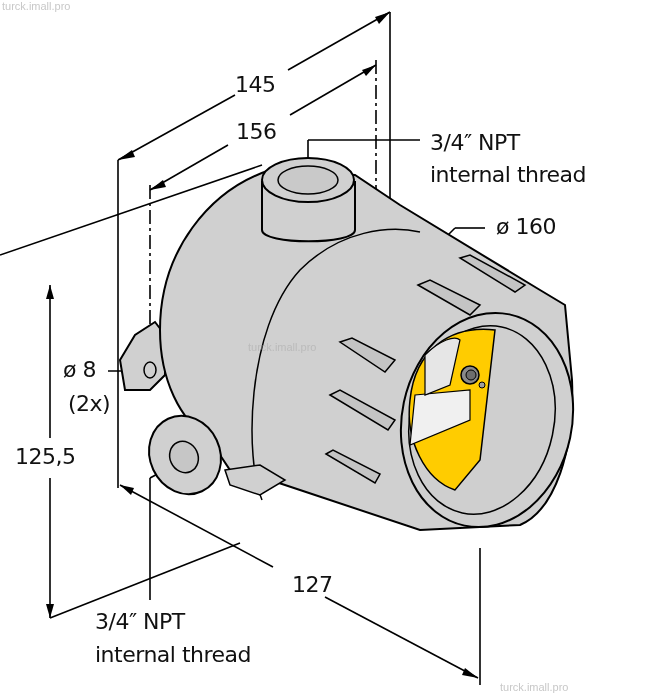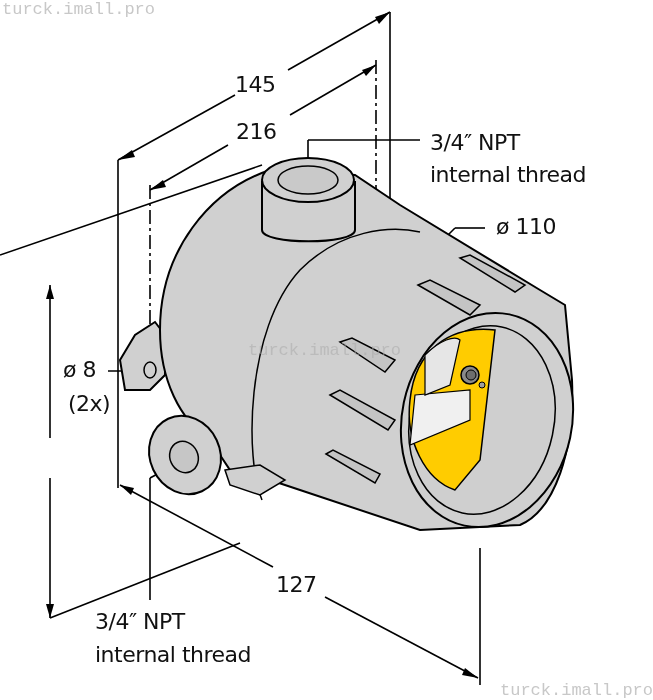--- a/index.html
+++ b/index.html
@@ -10,22 +10,22 @@
       position: absolute;
       font-family: "DejaVu Sans", sans-serif;
       color: #111111;
       font-size: 22px;
       line-height: 30px;
       white-space: nowrap;
       letter-spacing: -0.5px;
     }
     .watermark {
       position: absolute;
-      font-family: Liberation Mono, monospace;
-      font-size: 17px;
+      font-family: Liberation Sans, sans-serif;
+      font-size: 11px;
       color: #c8c8c8;
       white-space: nowrap;
     }
     .watermark.mid { color: rgba(170,170,170,0.55); }
   </style>
 </head>
 <body>
 
 <div class="canvas">
 
@@ -111,26 +111,27 @@
       <path d="M410,400 C415,350 450,325 495,330 L480,460 L455,490 C425,480 405,440 410,400 Z" fill="#ffcc00" stroke-width="1.5"></path>
       <path d="M415,395 L470,390 L470,420 L410,445 Z" fill="#f0f0f0" stroke-width="1.2"></path>
       <path d="M425,355 C440,340 455,335 460,340 L450,385 L425,395 Z" fill="#e6e6e6" stroke-width="1.2"></path>
       <circle cx="470" cy="375" r="9" fill="#8a8a8a" stroke-width="1.5"></circle>
       <circle cx="471" cy="375" r="5" fill="#6e6e6e" stroke-width="1"></circle>
       <circle cx="482" cy="385" r="3" fill="#a0a0a0" stroke-width="1"></circle>
     </g>
   </svg>
 
   <div class="label" style="left:235px; top:70px;">145</div>
-  <div class="label" style="left:236px; top:117px;">216</div>
+  <div class="label" style="left:236px; top:117px;">156</div>
   <div class="label" style="left:430px; top:128px;">3/4″ NPT</div>
   <div class="label" style="left:430px; top:160px;">internal thread</div>
-  <div class="label" style="left:496px; top:212px;">ø 110</div>
+  <div class="label" style="left:496px; top:212px;">ø 160</div>
   <div class="label" style="left:63px; top:355px;">ø 8</div>
   <div class="label" style="left:68px; top:389px;">(2x)</div>
-  <div class="label" style="left:276px; top:570px;text-align:right;">127</div>
+  <div class="label" style="left:15px; top:442px;">125,5</div>
+  <div class="label" style="left:292px; top:570px;text-align:right;">127</div>
   <div class="label" style="left:95px; top:607px;">3/4″ NPT</div>
   <div class="label" style="left:95px; top:640px;">internal thread</div>
 
   <div class="watermark" style="left:2px; top:0px;">turck.imall.pro</div>
   <div class="watermark mid" style="left:248px; top:341px;">turck.imall.pro</div>
   <div class="watermark" style="left:500px; top:681px;">turck.imall.pro</div>
 </div>
 
 </body></html>

